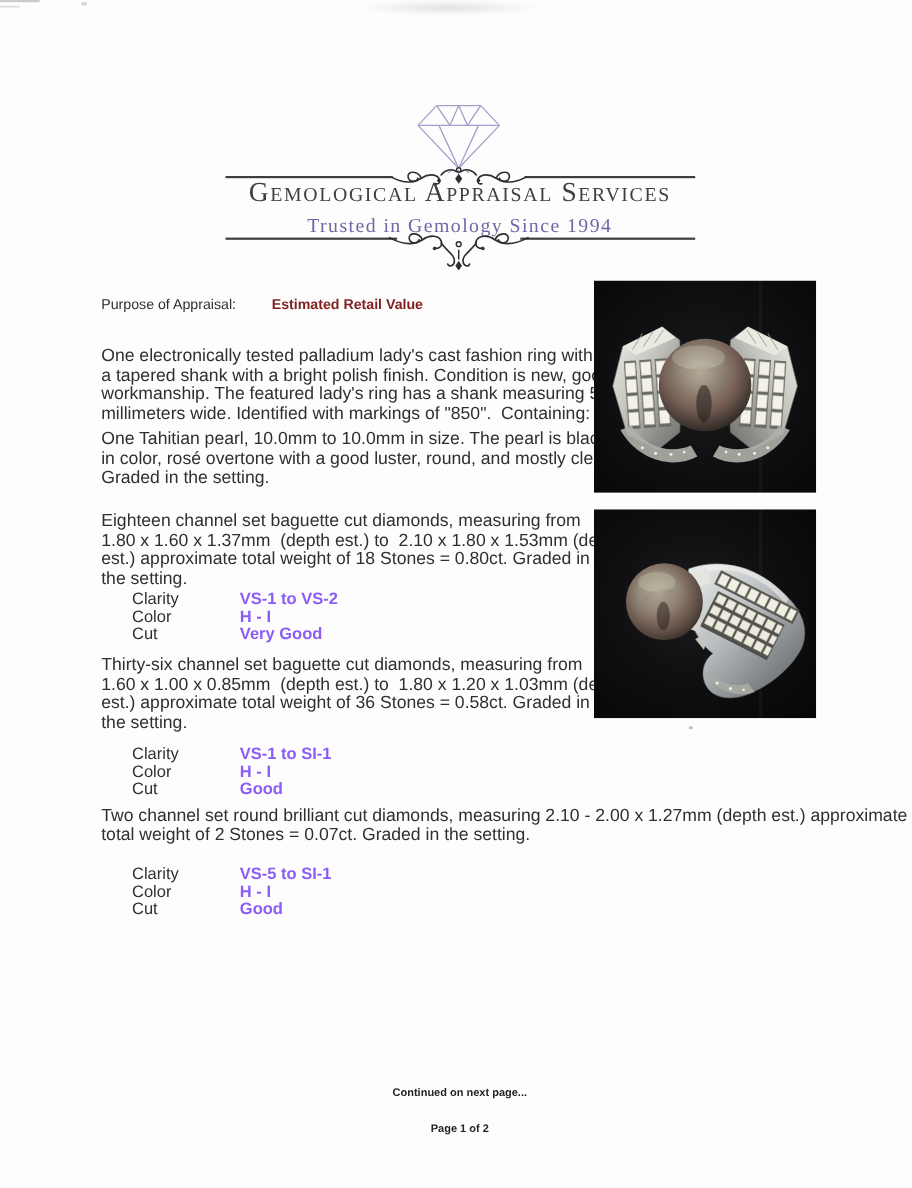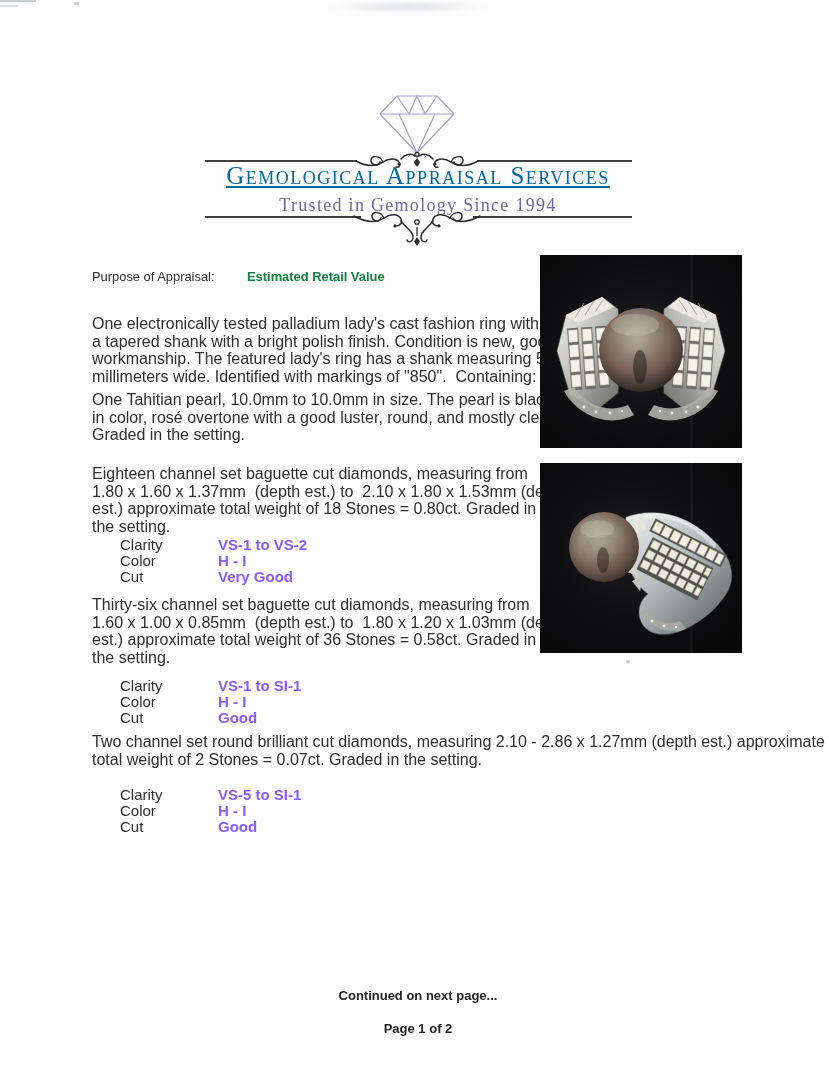--- a/index.html
+++ b/index.html
@@ -23,48 +23,48 @@
   .rule{position:absolute;height:0;border-top:2px solid #3e3e40;}
   .rule-top-l{left:205px;top:160px;width:152px;}
   .rule-top-r{left:477px;top:160px;width:155px;}
   .rule-bot-l{left:205px;top:216px;width:156px;}
   .rule-bot-r{left:473px;top:216px;width:159px;}
   .flourish-top{position:absolute;left:355px;top:147px;}
   .flourish-bot{position:absolute;left:353px;top:205px;}
   .brand-name{
     position:absolute;left:8px;top:162px;width:820px;margin:0;text-align:center;
     font-family:"Liberation Serif",serif;font-variant:small-caps;font-weight:normal;
-    font-size:25px;letter-spacing:1.5px;color:#0369a1;text-decoration:underline;
+    font-size:25px;letter-spacing:1.5px;color:#404040;
   }
   .brand-tagline{
     position:absolute;left:8px;top:195px;width:820px;text-align:center;
     font-family:"Liberation Serif",serif;font-size:18px;letter-spacing:1.3px;color:#6e69a6;
   }
 
   
   .info-row{position:absolute;left:92px;font-size:12.9px;line-height:17px;white-space:pre;}
   .info-row .lbl{display:inline-block;width:155px;}
-  .info-row .val{font-weight:bold;color:#15803d;}
+  .info-row .val{font-weight:bold;color:#7f1d1d;}
   .info-1{top:268px;} .info-2{top:285px;}
   .para{position:absolute;left:92px;font-size:16px;line-height:17.5px;white-space:pre;margin:0;}
   .para-ring{top:315px;} .para-pearl{top:391px;} .para-b18{top:465px;}
   .para-b36{top:596px;} .para-round{top:733px;}
   .grade-table{position:absolute;left:120px;font-size:15px;}
   .grade-table .row{display:flex;height:16px;line-height:16px;}
   .grade-table .gl{width:98px;}
   .grade-table .gv{font-weight:bold;color:#8b5cf6;}
   .table-1{top:537px;} .table-2{top:678px;} .table-3{top:787px;}
 
   
   .photo{position:absolute;left:540px;display:block;}
   .photo-1{top:255px;} .photo-2{top:463px;}
 
   
   .footer-line{position:absolute;left:8px;width:820px;text-align:center;
-    font-size:13px;font-weight:bold;color:#232323;}
+    font-size:10px;font-weight:bold;color:#232323;}
   .footer-continued{top:988px;} .footer-page{top:1021px;}
 </style>
 </head>
 <body>
 
 <div class="page">
 
   <div class="art art1"></div>
   <div class="art art2"></div>
   <div class="art art3"></div>
@@ -165,21 +165,21 @@
     <div class="row">
         <span class="gl">Color</span>
         <span class="gv">H - I</span>
       </div>
     <div class="row">
         <span class="gl">Cut</span>
         <span class="gv">Good</span>
       </div>
   </div>
 
-  <p class="para para-round">Two channel set round brilliant cut diamonds, measuring 2.10 - 2.86 x 1.27mm (depth est.) approximate
+  <p class="para para-round">Two channel set round brilliant cut diamonds, measuring 2.10 - 2.00 x 1.27mm (depth est.) approximate
 total weight of 2 Stones = 0.07ct. Graded in the setting.</p>
 
   <div class="grade-table table-3">
     <div class="row">
         <span class="gl">Clarity</span>
         <span class="gv">VS-5 to SI-1</span>
       </div>
     <div class="row">
         <span class="gl">Color</span>
         <span class="gv">H - I</span>

